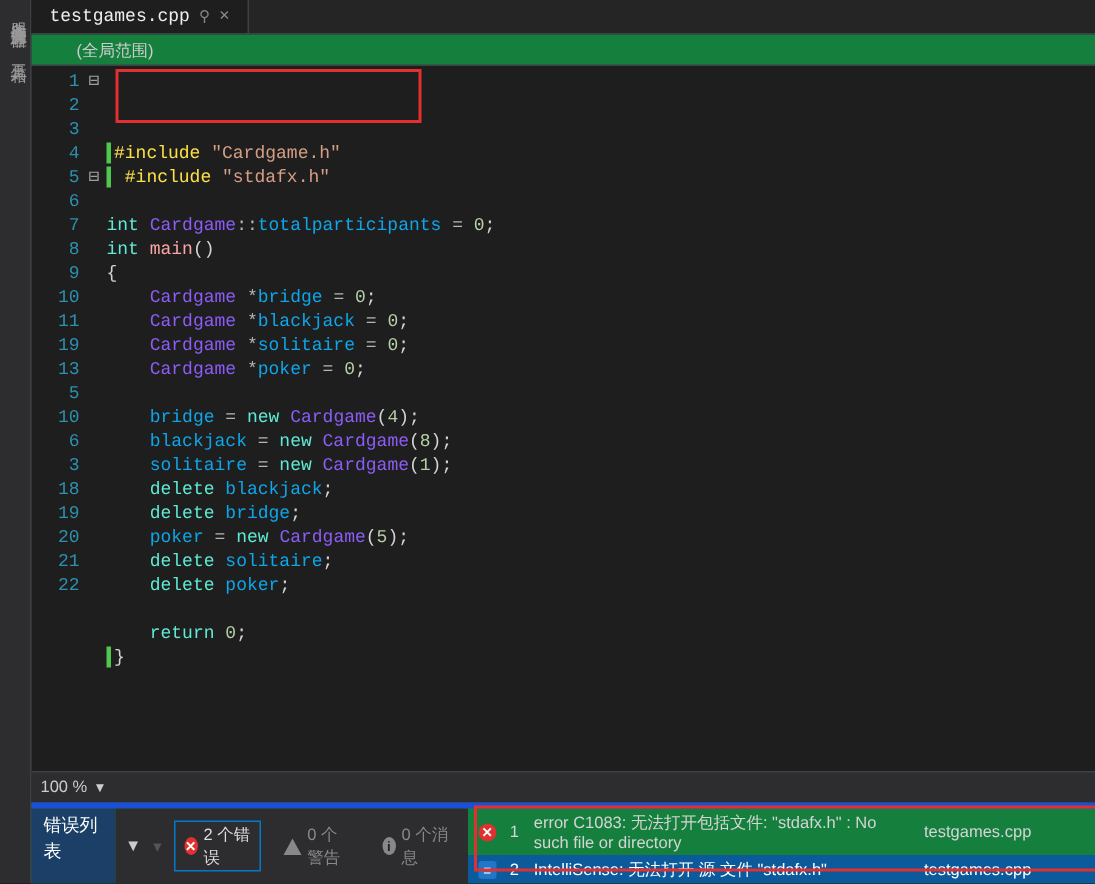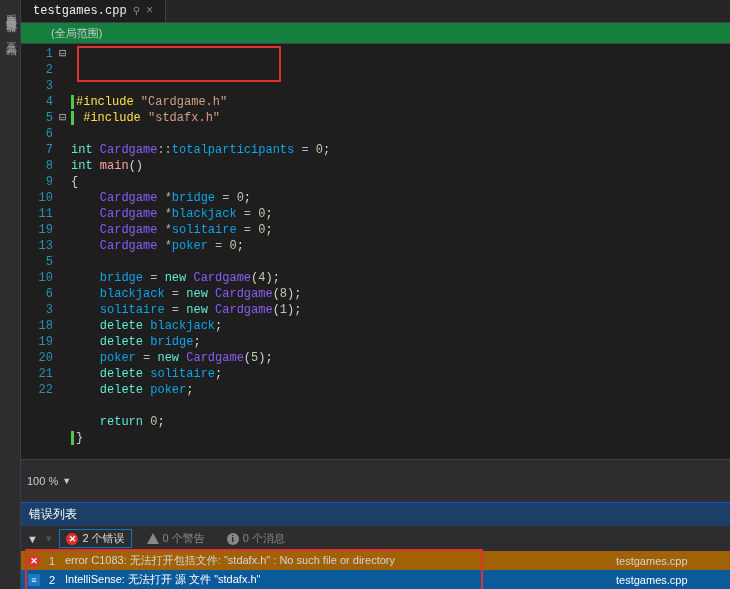--- a/index.html
+++ b/index.html
@@ -20,23 +20,23 @@
   .redbox1{position:absolute;border:2px solid #e03030;left:6px;top:2px;width:200px;height:32px;pointer-events:none}
   .bar-green{display:inline-block;width:3px;height:14px;background:#4ec94e;vertical-align:middle;margin-right:2px}
   .kw{color:#5eead4}
   .pre{color:#fde047}
   .str{color:#d69d85}
   .type{color:#8b5cf6}
   .num{color:#b5cea8}
   .op{color:#b4b4b4}
   .fn{color:#fca5a5}
   .id{color:#0ea5e9}
-  .zoom{background:#2d2d30;height:18px;padding:12px 6px;font-size:11px;color:#ccc;border-top:1px solid #3f3f46;display:flex;align-items:center;gap:4px;font-family:'Segoe UI',sans-serif}
+  .zoom{background:#2d2d30;height:18px;padding:1px 6px;font-size:11px;color:#ccc;border-top:1px solid #3f3f46;display:flex;align-items:center;gap:4px;font-family:'Segoe UI',sans-serif}
   .zoom .dd{font-size:9px}
-  .errpanel{background:#a16207;border-top:1px solid #1d4ed8;display:flex;flex-direction:column}
+  .errpanel{background:#15803d;border-top:4px solid #1d4ed8;display:flex;}
   .errtitle{background:#1b3f66;color:#fff;padding:3px 8px;font-family:'Segoe UI','Microsoft YaHei',sans-serif;font-size:12px}
   .errtoolbar{display:flex;align-items:center;gap:8px;padding:3px 6px;background:#2d2d30;font-family:'Segoe UI','Microsoft YaHei',sans-serif;font-size:11px}
   .filtbtn{border:1px solid #555;padding:1px 6px;display:flex;align-items:center;gap:4px;color:#ddd}
   .filtbtn.active{border-color:#007acc}
   .filtbtn.dim{color:#888;border:1px solid transparent}
   .ico-err{display:inline-flex;width:12px;height:12px;border-radius:50%;background:#e03030;color:#fff;align-items:center;justify-content:center;font-size:9px;font-weight:bold}
   .ico-warn{display:inline-flex;width:0;height:0;border-left:6px solid transparent;border-right:6px solid transparent;border-bottom:11px solid #888}
   .ico-info{display:inline-flex;width:12px;height:12px;border-radius:50%;background:#888;color:#222;align-items:center;justify-content:center;font-size:9px;font-weight:bold}
   .ico-intel{display:inline-flex;width:12px;height:12px;background:#2176c7;color:#fff;align-items:center;justify-content:center;font-size:9px;font-weight:bold;border-radius:2px}
   .errhead{display:flex;border-top:1px solid #3f3f46;border-bottom:1px solid #3f3f46;font-family:'Segoe UI','Microsoft YaHei',sans-serif;font-size:11px;color:#ccc}

